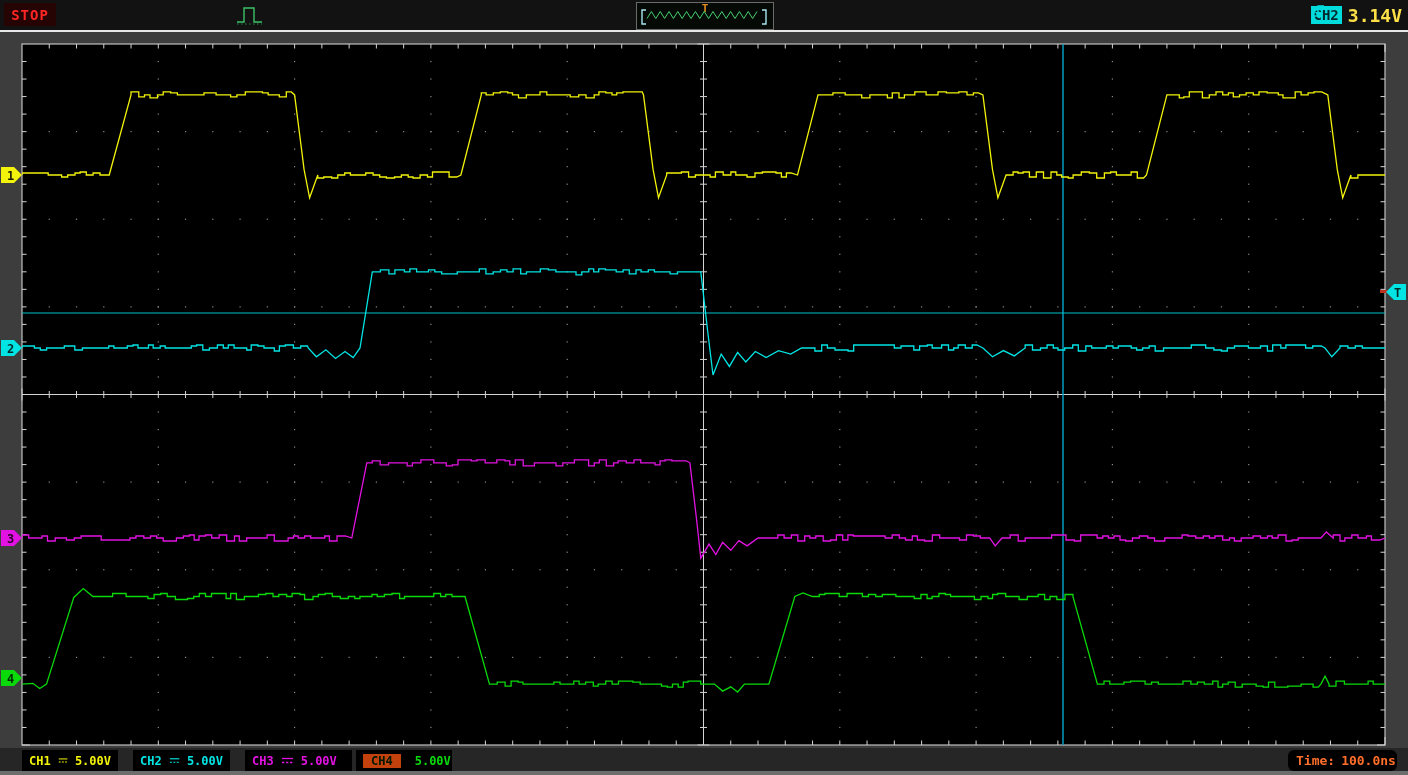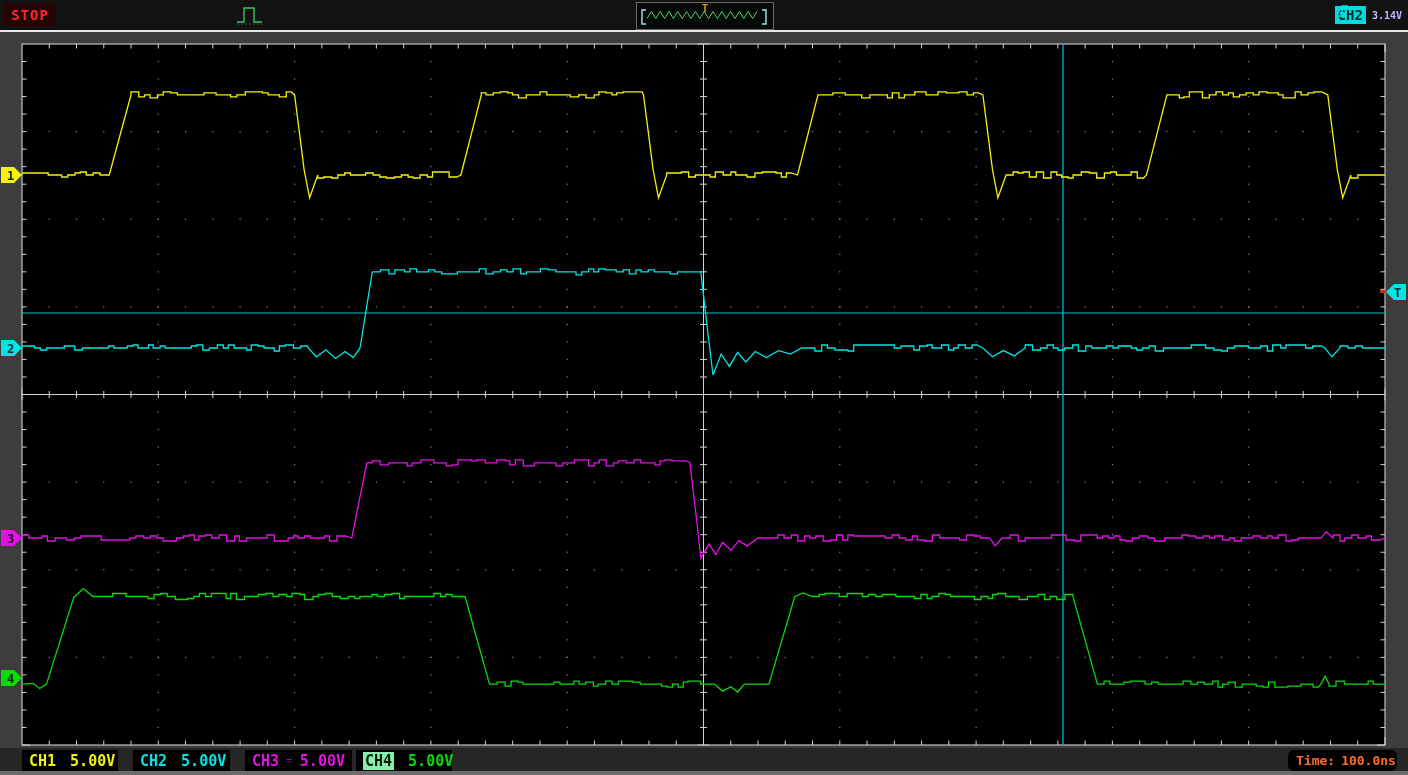--- a/index.html
+++ b/index.html
@@ -12,28 +12,28 @@
   .stop-badge{position:absolute;left:4px;top:3px;width:52px;height:23px;background:#270404;
               color:#ff2626;font-size:14px;font-weight:bold;letter-spacing:1px;
               display:flex;align-items:center;justify-content:center;}
   .pulse-icon{position:absolute;left:234px;top:2px;}
   .preview-box{position:absolute;left:636px;top:2px;width:136px;height:26px;background:#060a06;
                border:1px solid #6a6a6a;}
   .preview-t{position:absolute;left:0;right:0;top:-1px;text-align:center;color:#e08a1e;
              font-size:11px;font-weight:bold;}
   .trig-readout{position:absolute;right:6px;top:3px;height:24px;display:flex;align-items:center;gap:6px;}
   .trig-src-badge{background:#00dcdc;color:#00282d;font-size:14px;font-weight:bold;padding:0 3px;line-height:18px;}
-  .trig-level{color:#c4b5fd;font-size:10px;font-weight:bold;}
+  .trig-level{color:#fde047;font-size:18px;font-weight:bold;}
   
   .frame{position:absolute;left:0;top:30px;width:1408px;height:718px;background:#3d3d3d;}
   .bottombar{position:absolute;left:0;top:748px;width:1408px;height:27px;background:#262626;}
   .bottom-strip{position:absolute;left:0;top:771px;width:1408px;height:4px;background:#6d6d6d;}
   .ch-badge{position:absolute;top:750px;height:21px;background:#000;display:flex;align-items:center;
-            gap:7px;padding:0 7px;box-sizing:border-box;font-size:15px;font-weight:bold;}
-  .ch-label.selected{background:#86efac;color:#001800;padding:0 2px;}
+            gap:7px;padding:0 7px;box-sizing:border-box;font-size:12px;font-weight:bold;}
+  .ch-label.selected{background:#c2410c;color:#001800;padding:0 8px;}
   .time-badge{position:absolute;top:750px;height:21px;background:#000;display:flex;align-items:center;
               gap:6px;padding:0 8px;box-sizing:border-box;font-size:13px;font-weight:bold;color:#ff6e2a;border-radius:6px;}
   svg{position:absolute;left:0;top:0;}
   text{font-family:"DejaVu Sans Mono","Liberation Mono",monospace;}
 </style>
 </head>
 <body>
 
 <div class="scope">
 

